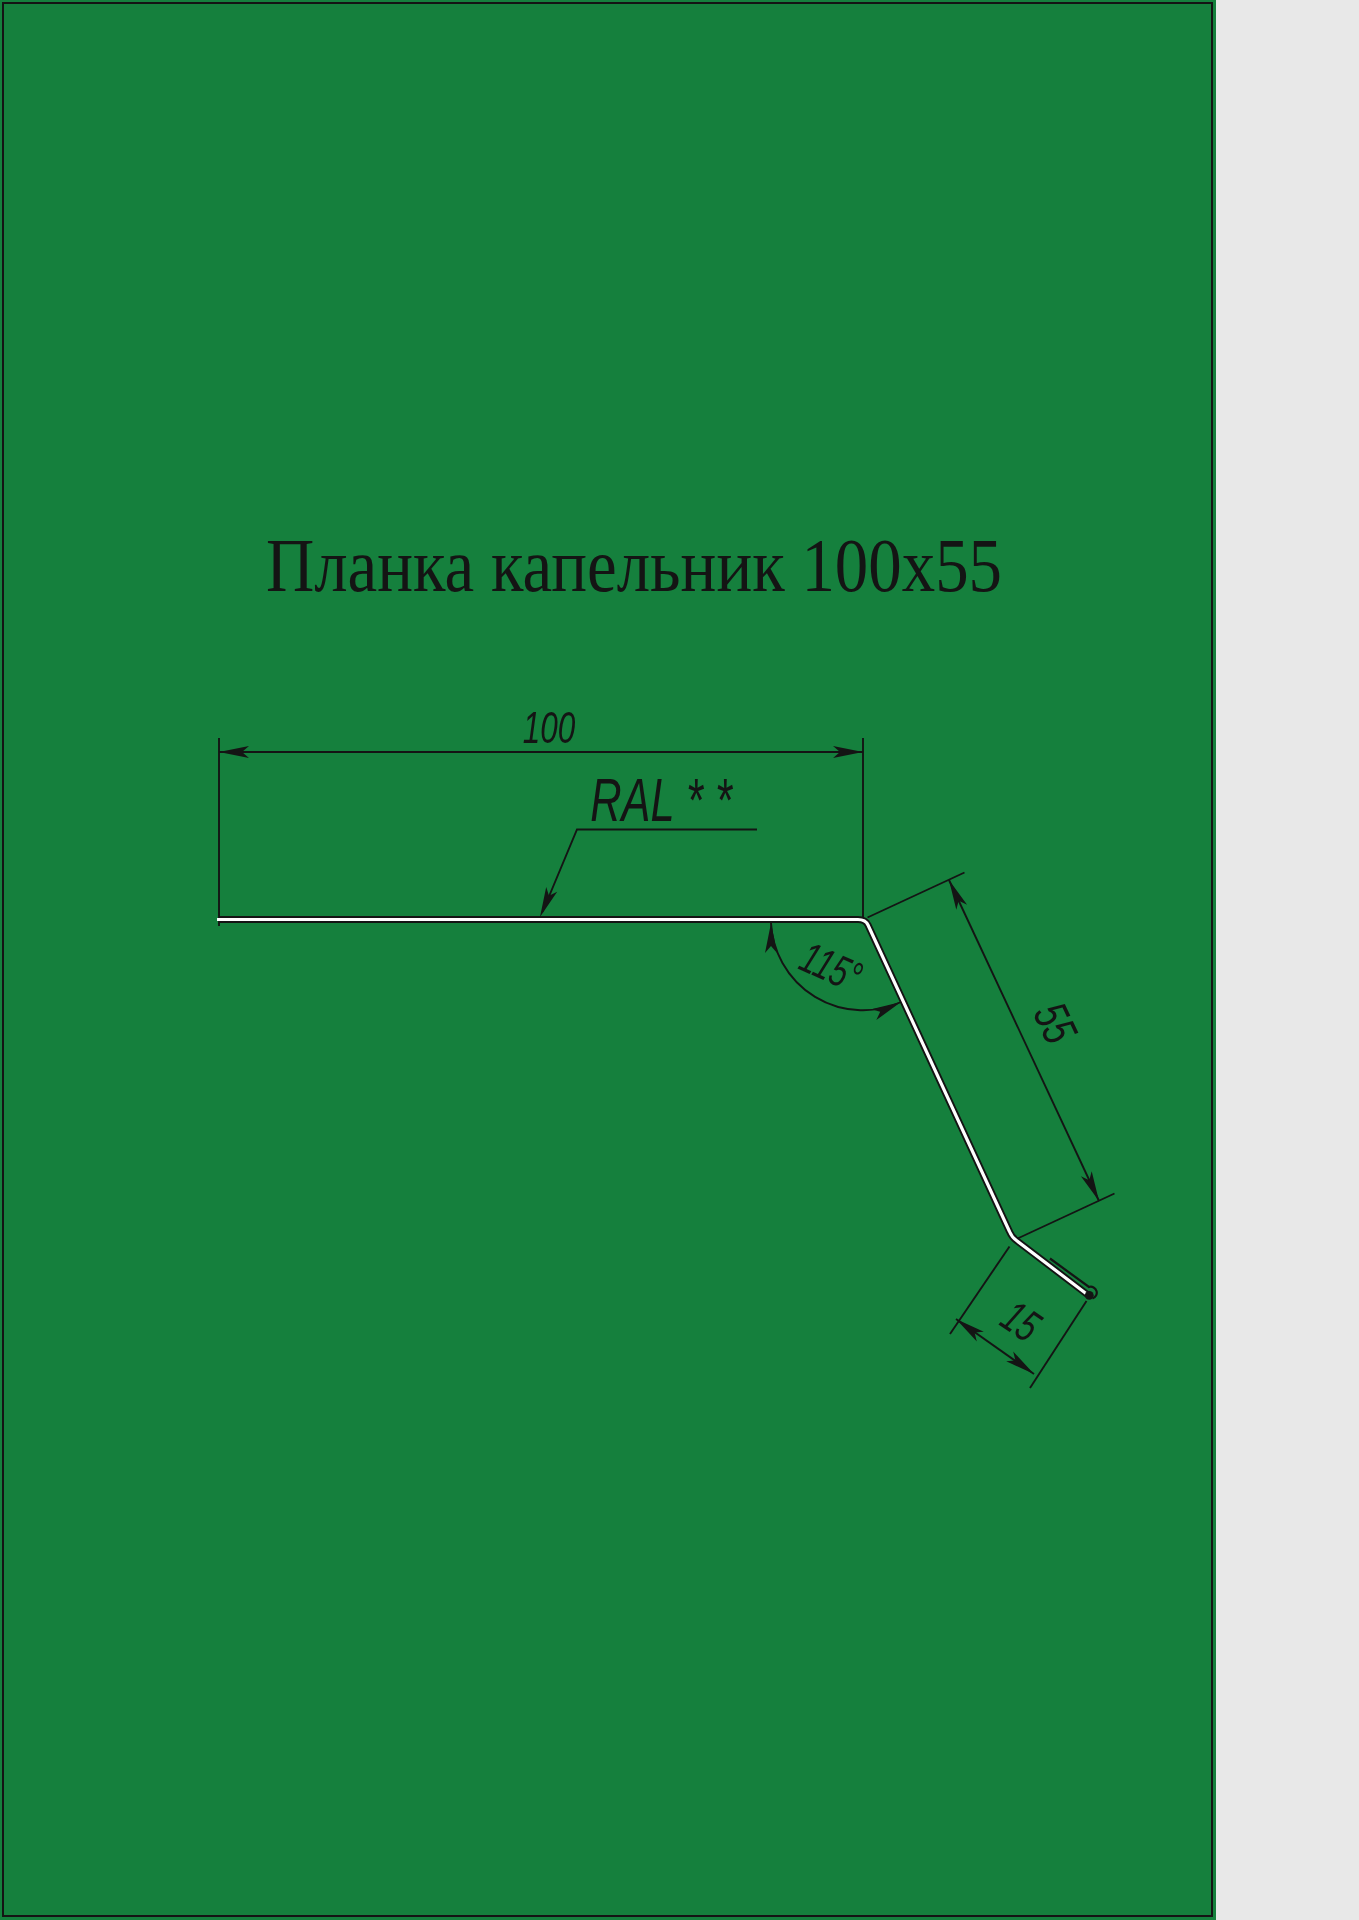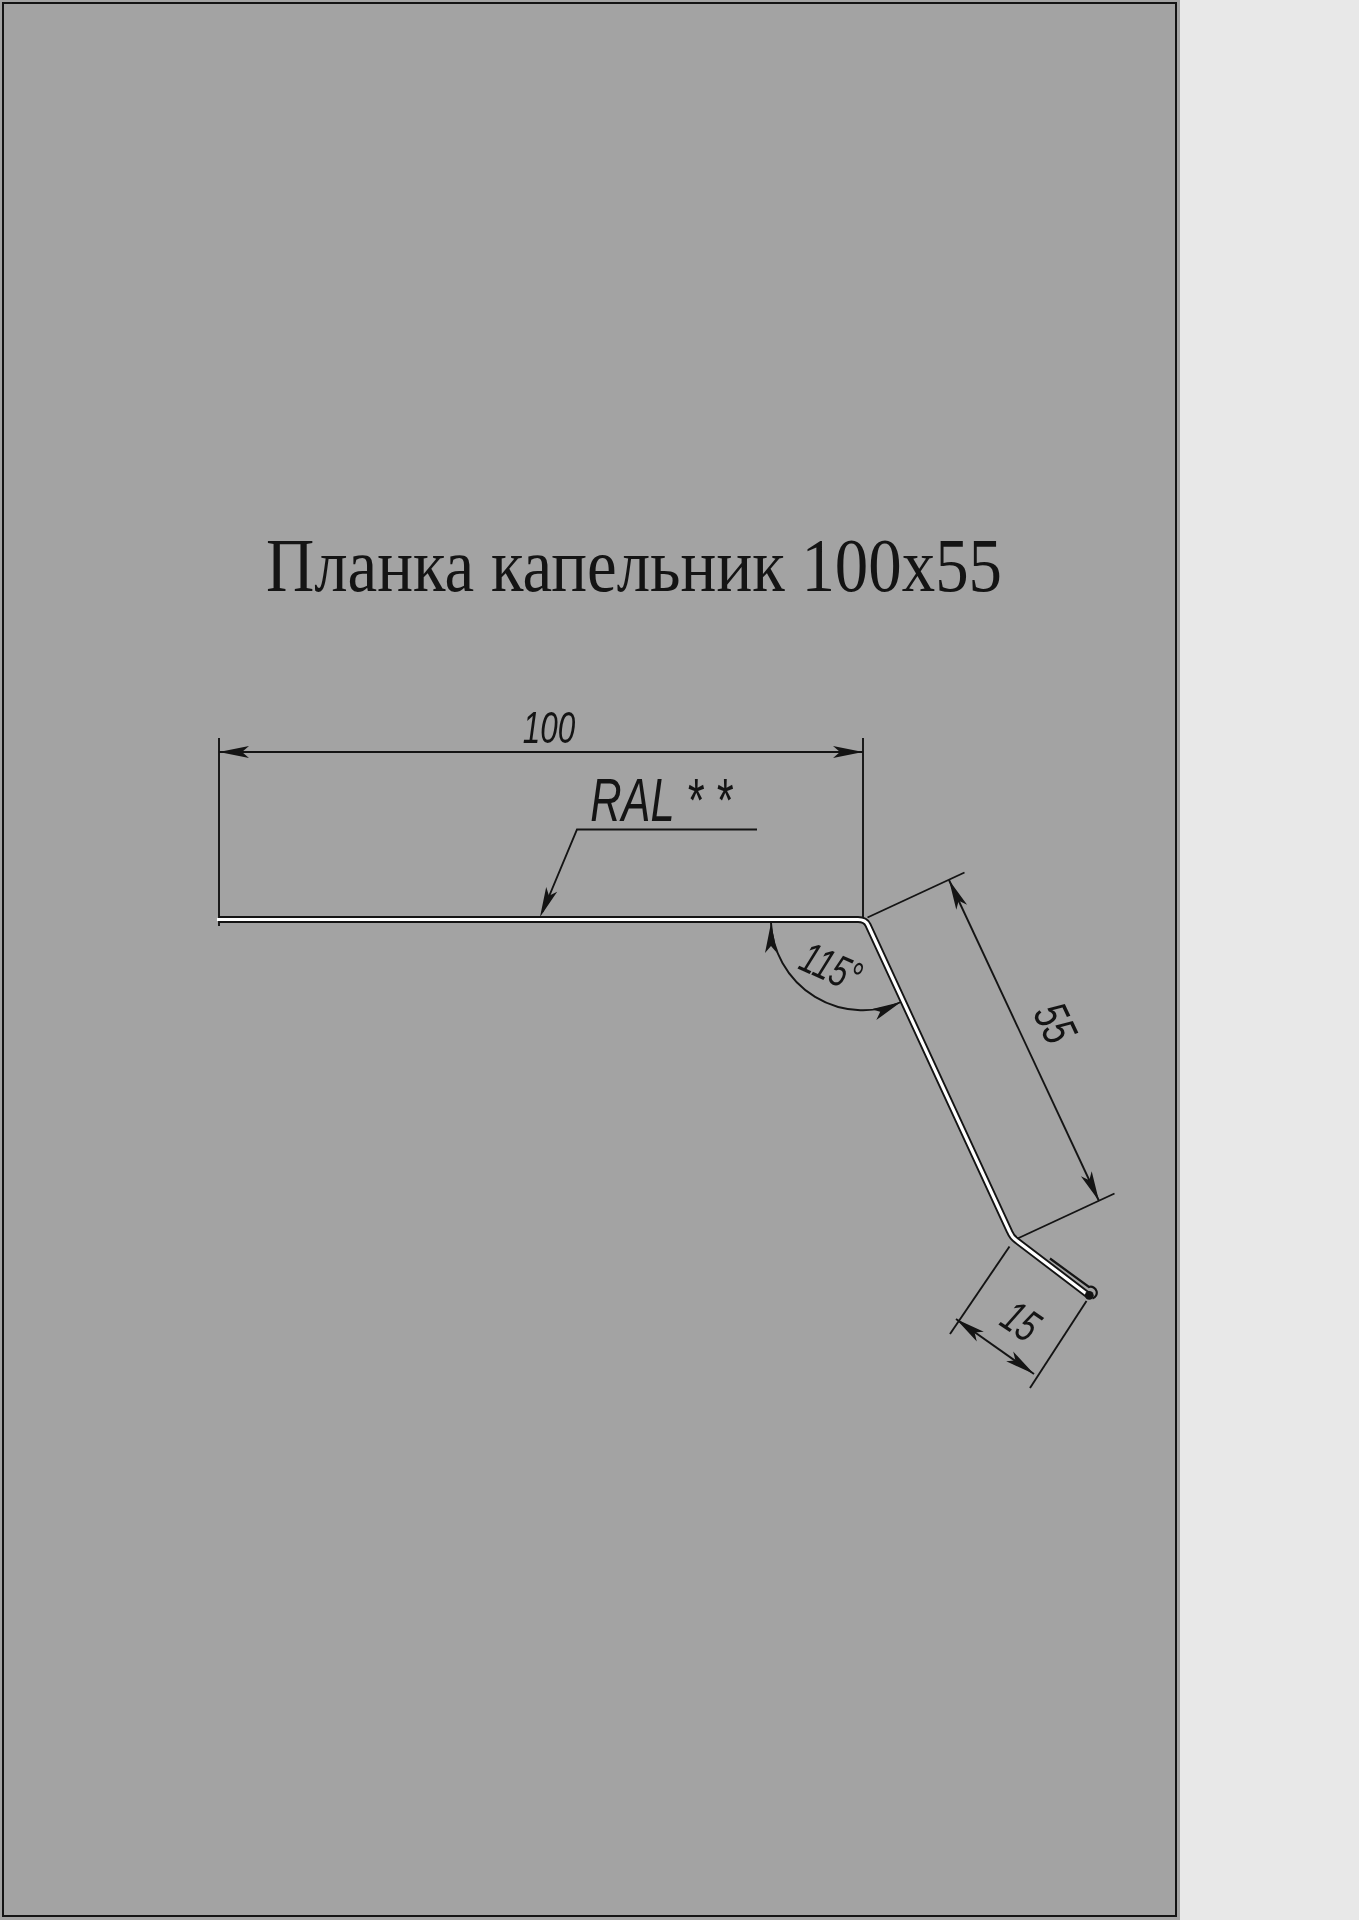--- a/index.html
+++ b/index.html
@@ -1,21 +1,22 @@
 <!DOCTYPE html>
 <html><head>
 <meta charset="utf-8">
 <style>
   html,body{margin:0;padding:0;background:#e8e8e8;}
   .sheet{
     position:relative;
     width:1180px;height:1920px;
-    background:#a3a3a3;
+    background:#15803d;
     overflow:hidden;
     font-family:"Liberation Sans",sans-serif;
+    padding-left:36px;
   }
   .frame{
     position:absolute;left:2px;top:2px;right:3px;bottom:3px;
     border:2px solid #141414;
     pointer-events:none;
   }
   .drawing-svg{position:absolute;left:0;top:0;width:1359px;height:1920px;}
   .lbl{
     position:absolute;
     color:#141414;

